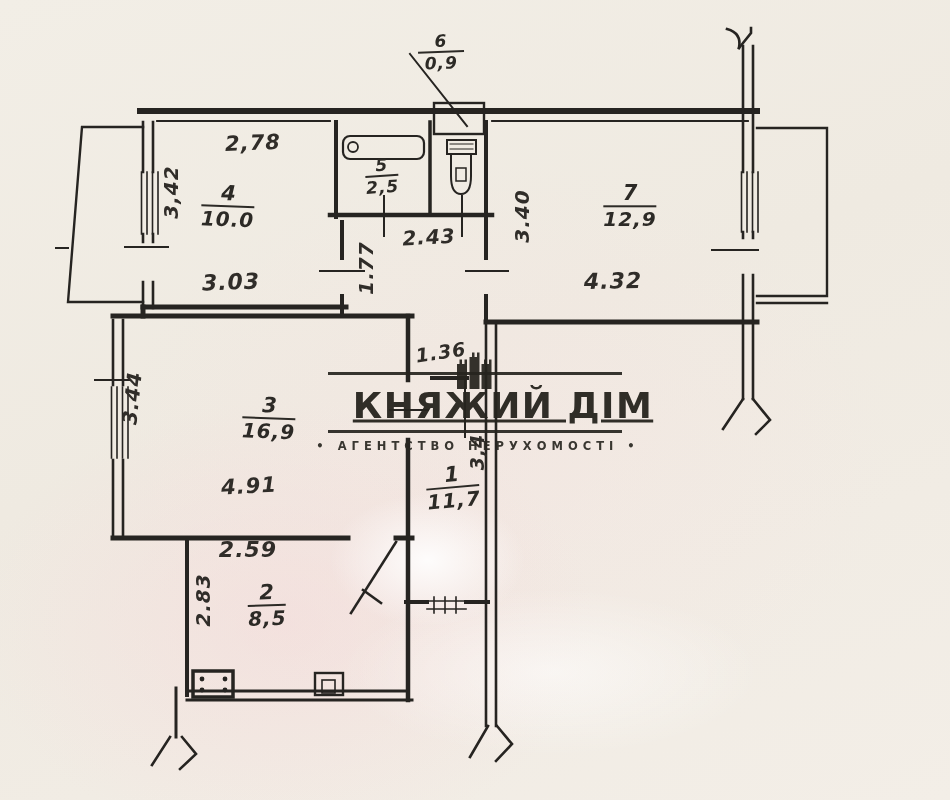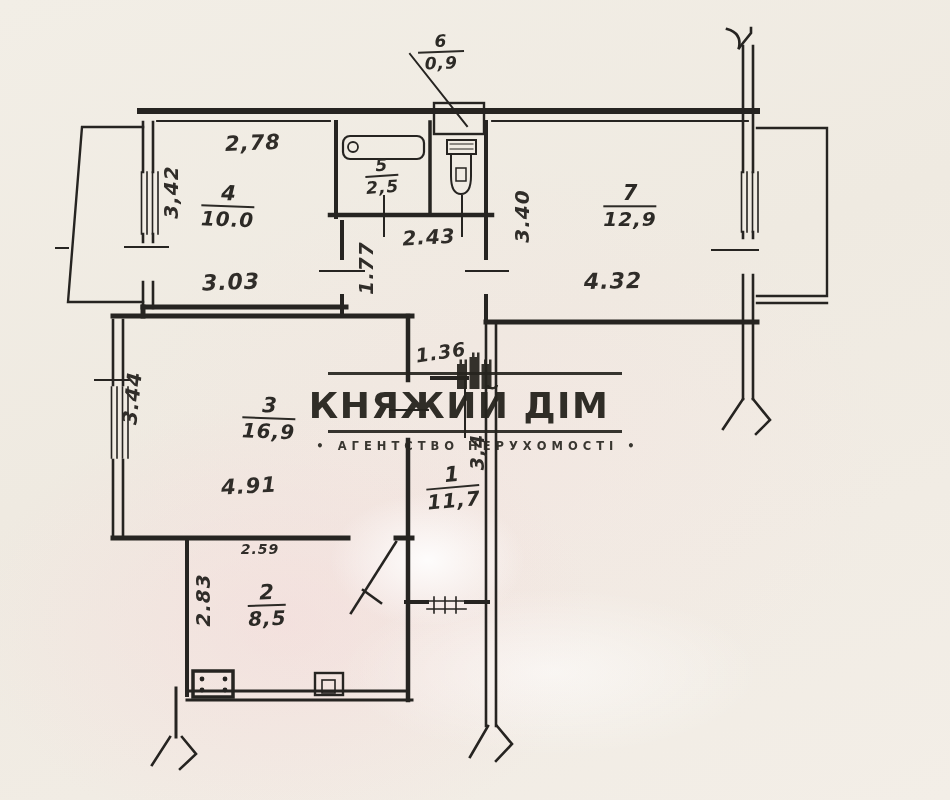--- a/index.html
+++ b/index.html
@@ -170,21 +170,21 @@
   <div class="dim" style="left:171px;top:192px;transform:translate(-50%,-50%) rotate(-90deg);">3,42</div>
   <div class="dim" style="left:231px;top:282px;transform:translate(-50%,-50%) rotate(-2deg);font-size:22px;">3.03</div>
   <div class="dim" style="left:429px;top:237px;transform:translate(-50%,-50%) rotate(-3deg);">2.43</div>
   <div class="dim" style="left:366px;top:268px;transform:translate(-50%,-50%) rotate(-90deg);">1.77</div>
   <div class="dim" style="left:522px;top:216px;transform:translate(-50%,-50%) rotate(-90deg);">3.40</div>
   <div class="dim" style="left:613px;top:281px;transform:translate(-50%,-50%) rotate(-1deg);font-size:22px;">4.32</div>
   <div class="dim" style="left:441px;top:352px;transform:translate(-50%,-50%) rotate(-8deg);font-size:19px;">1.36</div>
   <div class="dim" style="left:477px;top:452px;transform:translate(-50%,-50%) rotate(-90deg);font-size:19px;">3,4</div>
   <div class="dim" style="left:132px;top:398px;transform:translate(-50%,-50%) rotate(-84deg);">3.44</div>
   <div class="dim" style="left:249px;top:486px;transform:translate(-50%,-50%) rotate(-3deg);font-size:21px;">4.91</div>
-  <div class="dim" style="left:260px;top:549px;transform:translate(-50%,-50%);font-size:14px;">2.59</div>
+  <div class="dim" style="left:248px;top:549px;transform:translate(-50%,-50%);font-size:22px;">2.59</div>
   <div class="dim" style="left:203px;top:600px;transform:translate(-50%,-50%) rotate(-90deg);">2.83</div>
 
   <div class="room" style="left:228px;top:207px;transform:translate(-50%,-50%) rotate(2deg);">
     <span class="rn">4</span>
     <span class="ra">10.0</span>
   </div>
   <div class="room" style="left:630px;top:207px;transform:translate(-50%,-50%);">
     <span class="rn">7</span>
     <span class="ra">12,9</span>
   </div>
@@ -211,18 +211,18 @@
 
   <div>
     <svg class="wm-logo" style="left:474px;top:351px;" width="40" height="38" viewBox="0 0 40 38">
       <g fill="#26241e">
         <path d="M3,38 V13 H5.5 V8.5 H8 V13 H10.5 V8.5 H13 V38 Z"></path>
         <path d="M15.5,38 V6 H18 V1.5 H20.5 V6 H23 V1.5 H25.5 V38 Z"></path>
         <path d="M27.5,38 V13 H30 V8.5 H32.5 V13 H35 V8.5 H37.5 V13 V38 Z"></path>
       </g>
     </svg>
     <div class="wm-rule" style="left:328px;top:372px;width:294px;"></div>
-    <div class="wm-title" style="left:459px;top:405px;">КНЯЖИЙ ДІМ</div>
+    <div class="wm-title" style="left:503px;top:405px;text-decoration:underline;">КНЯЖИЙ ДІМ</div>
     <div class="wm-rule" style="left:328px;top:430px;width:294px;"></div>
     <div class="wm-sub" style="left:478px;top:446px;">• АГЕНТСТВО  НЕРУХОМОСТІ •</div>
   </div>
 
 </div>
 
 </body></html>

